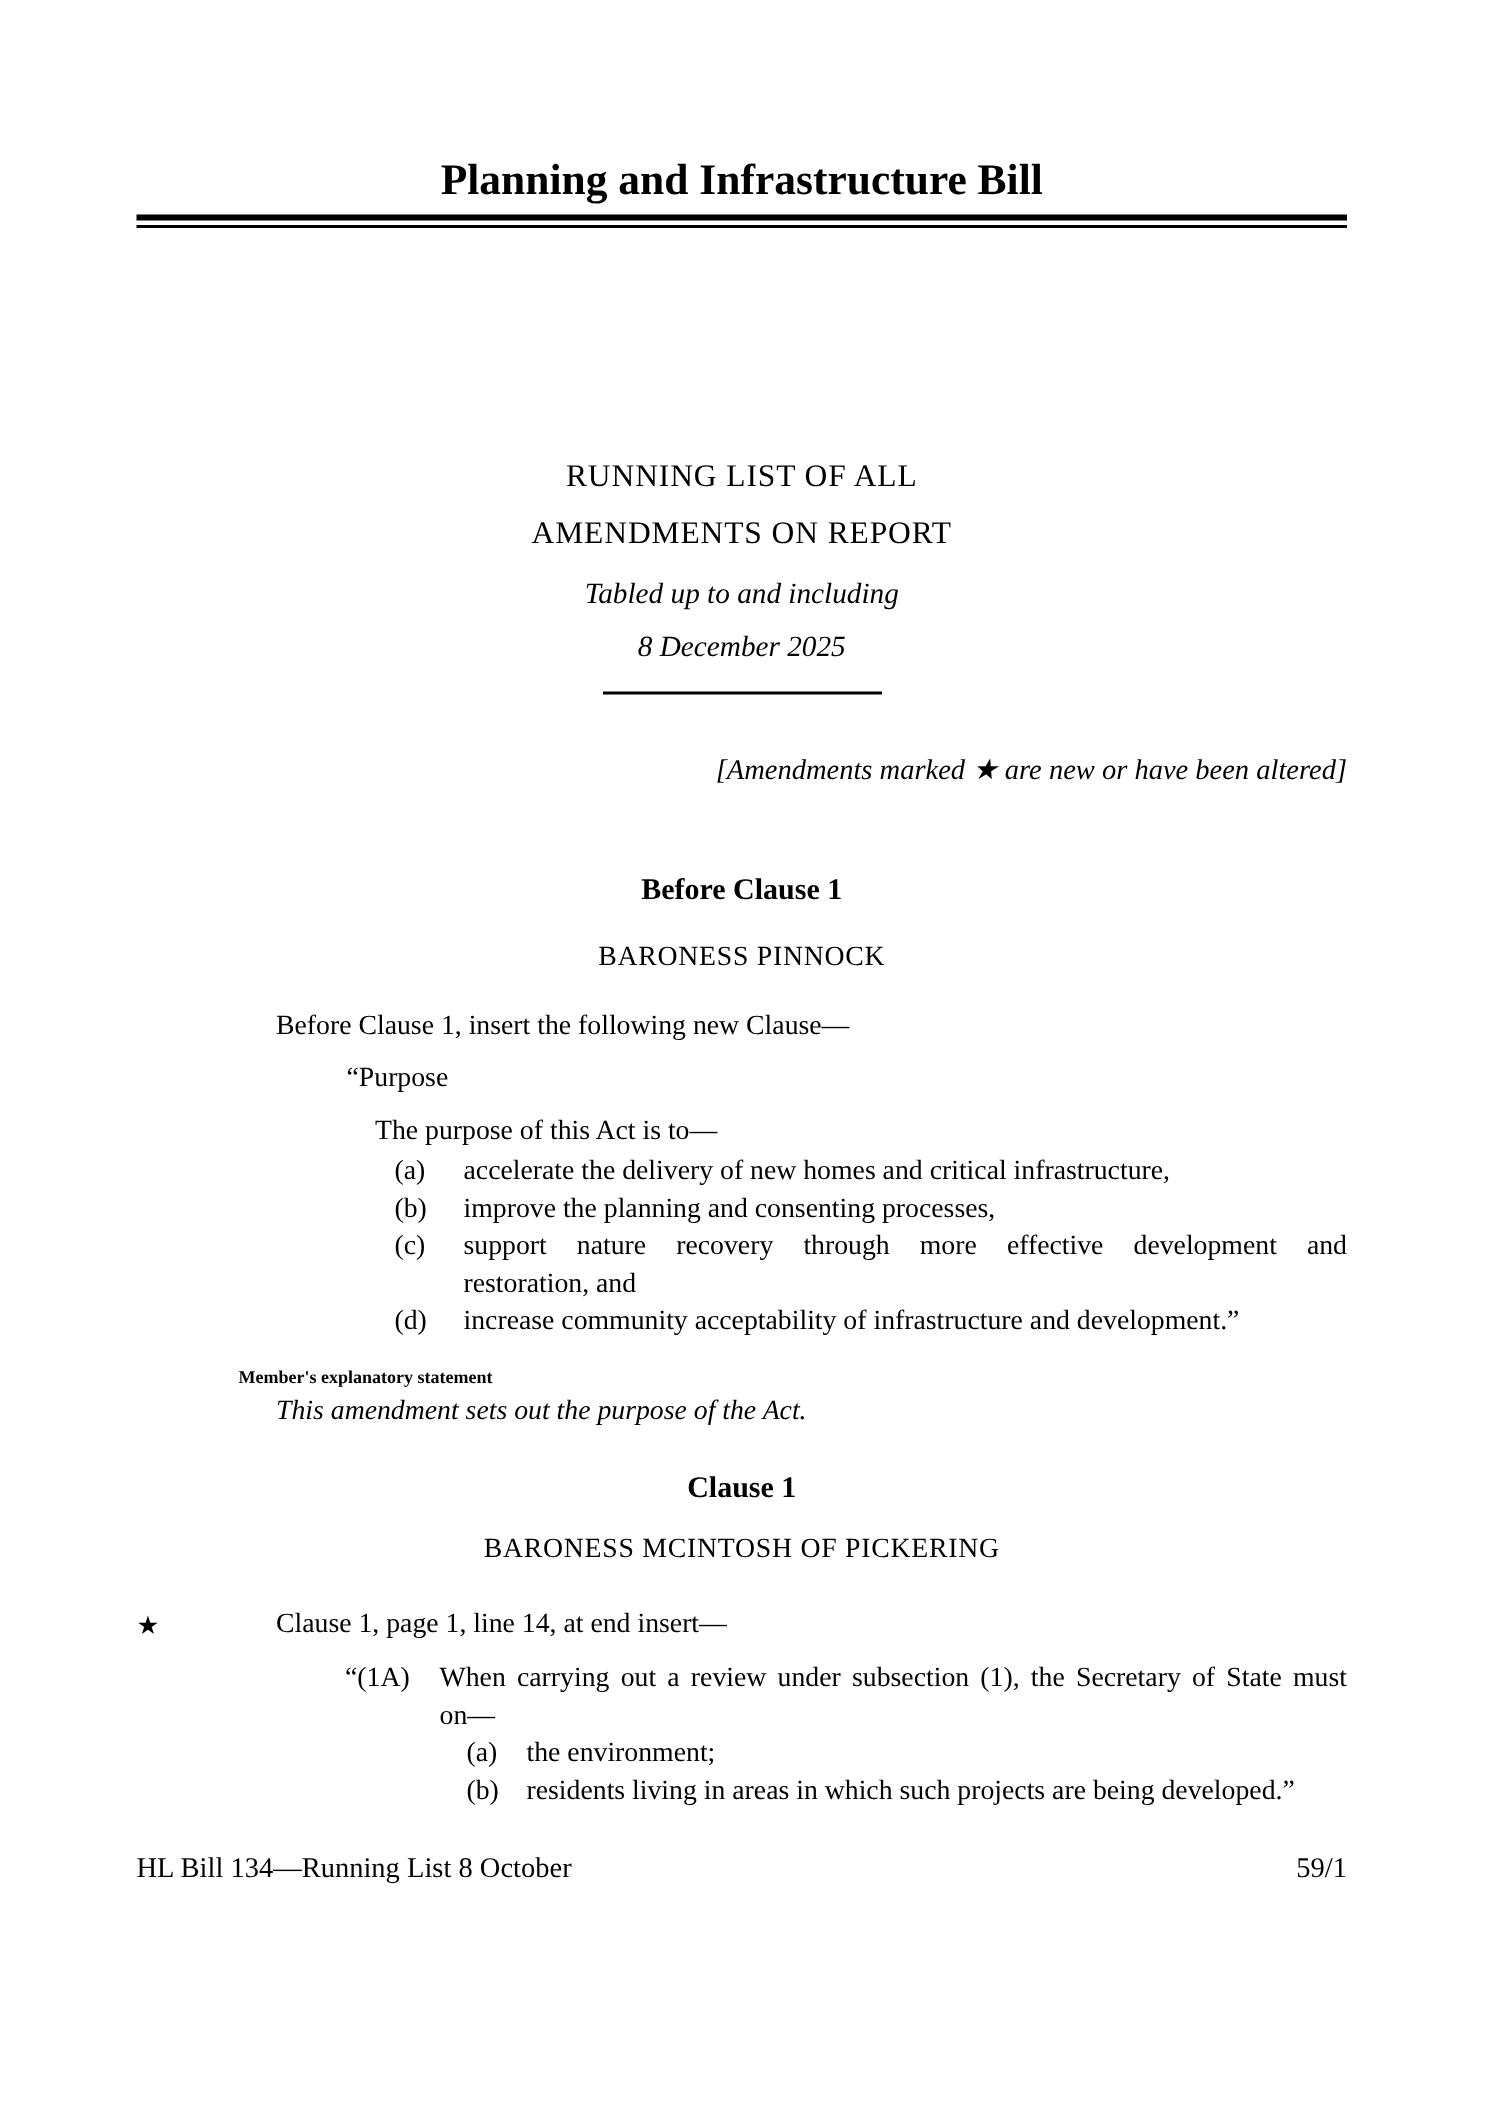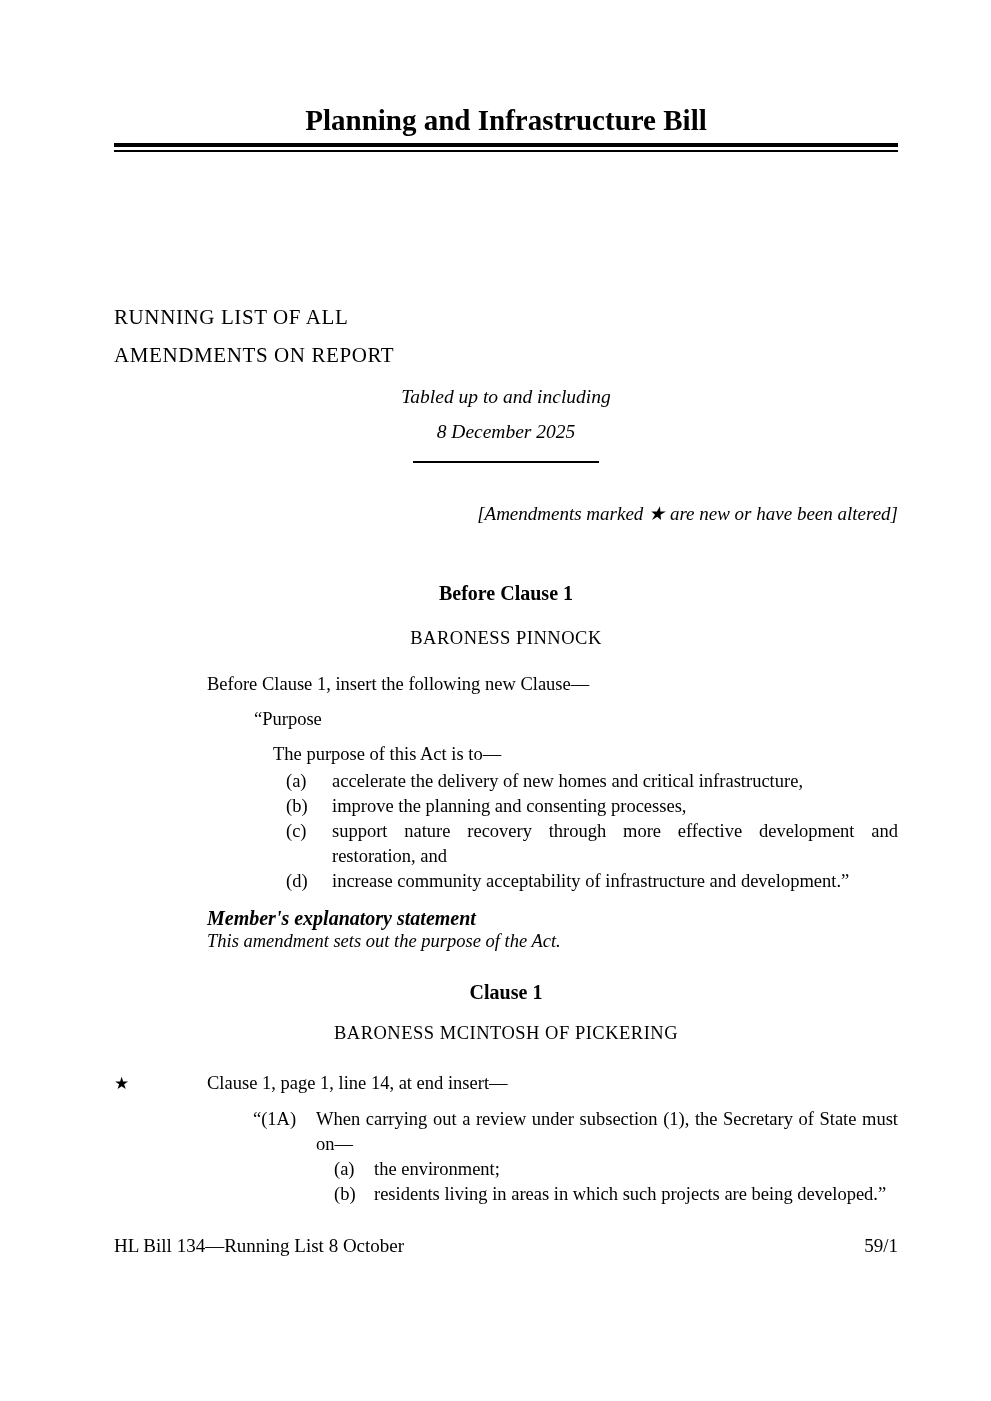--- a/index.html
+++ b/index.html
@@ -11,37 +11,37 @@
     width: 991px;
     height: 1401px;
     overflow: hidden;
     font-family: "Liberation Serif", serif;
     color: #000000;
   }
   .page {
     box-sizing: border-box;
     width: 991px;
     height: 1401px;
-    padding: 103px 93px 0 114px;
+    padding: 103px 93px 0 91px;
   }
   .doc-title {
     text-align: center;
     font-weight: bold;
     font-size: 29px;
     line-height: 34px;
     margin: 0;
   }
   .double-rule {
     margin-top: 6px;
     height: 3px;
     border-top: 4px solid #000;
     border-bottom: 2px solid #000;
   }
   .caps-heading {
-    text-align: left;
+    text-align: center;
     font-size: 21px;
     line-height: 26px;
     letter-spacing: 0.6px;
   }
   .caps-heading.first { margin-top: 152px; }
   .caps-heading.second { margin-top: 12px; }
   .tabled-note {
     text-align: center;
     font-style: italic;
     font-size: 19.5px;
@@ -104,25 +104,24 @@
     line-height: 25px;
   }
   .list-item.first { margin-top: 3px; }
   .list-label { flex: none; width: 46px; }
   .list-text  { flex: 1; }
   .jline {
     text-align: justify;
     text-align-last: justify;
   }
   .explanatory-heading {
-    margin-left: 93px;
+    margin-left: 68px;
     margin-top: 13px;
     font-weight: bold;
-    font-style: italic;
-    font-size: 20px;
+    font-size: 12px;
     line-height: 23px;
   }
   .explanatory-text {
     margin-left: 93px;
     font-style: italic;
     font-size: 18.5px;
     line-height: 23px;
   }
   .amendment-row {
     position: relative;

